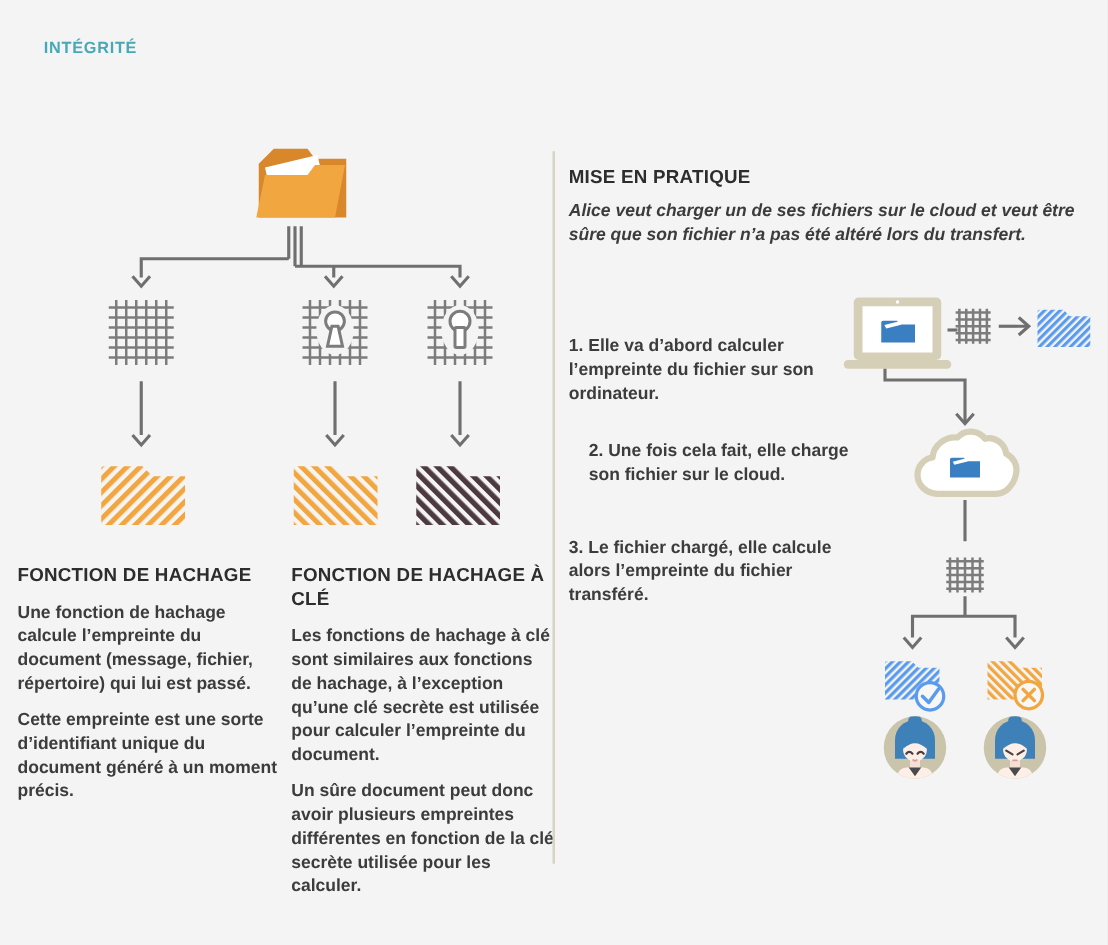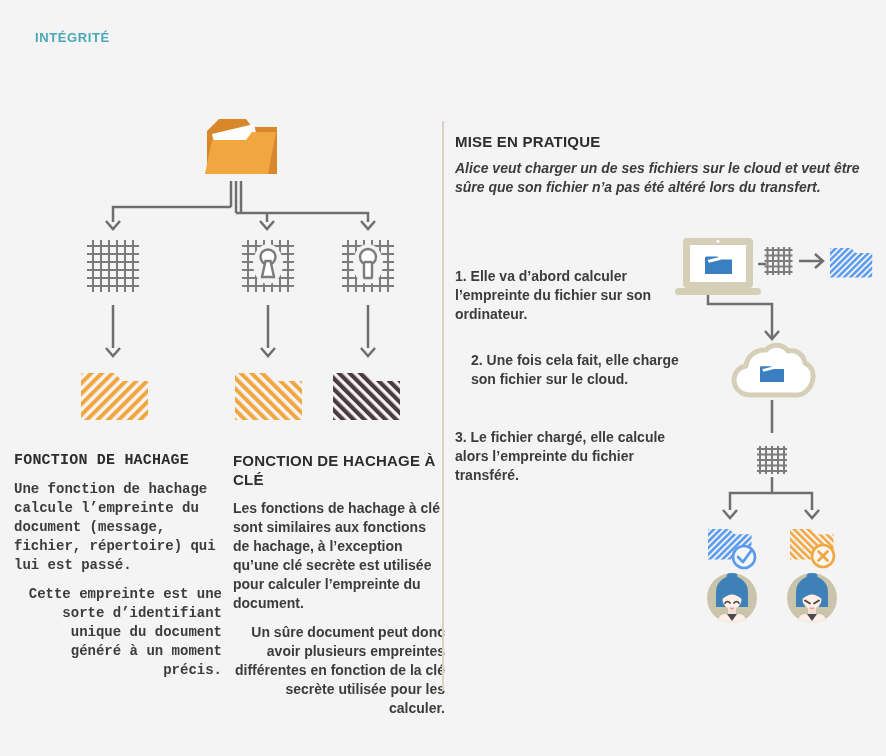--- a/index.html
+++ b/index.html
@@ -19,22 +19,22 @@
     left:120px;width:646px;top:27px;text-align:center;
     font-size:21px;line-height:30px;color:var(--c-title,#2d2d2d);
   }
   .title .b{font-weight:bold;}
   .txtblock{font-size:14px;font-weight:bold;line-height:19px;margin-top:12px;}
   .txtblock h3{
     margin:0 0 10px 0;font-size:15px;line-height:19px;letter-spacing:.2px;
     color:var(--c-title,#2d2d2d);
   }
   .txtblock p{margin:0;}
-  .txtblock p + p{margin-top:10px;text-align:right;}
-  .blk-hash{left:14px;top:439px;width:208px;font-family:Liberation Mono, monospace;}
+  .txtblock p + p{margin-top:10px;}
+  .blk-hash{left:14px;top:439px;width:208px;}
   .blk-keyed{left:233px;top:439px;width:212px;}
   .blk-practice-head{left:455px;top:120px;width:410px;}
   .blk-intro{left:455px;top:147px;width:414px;font-style:italic;}
   .step{position:absolute;left:455px;width:216px;font-size:14px;font-weight:bold;line-height:19px;}
   .s1{top:239px;margin-top:28px;} .s2{top:351px;margin-left:16px;} .s3{top:428px;} .s4{top:552px;}
   .divider{
     left:442px;top:121px;width:2px;height:570px;
     background:var(--c-divider,#d9d3c4);
   }
   svg{position:absolute;overflow:visible;}

